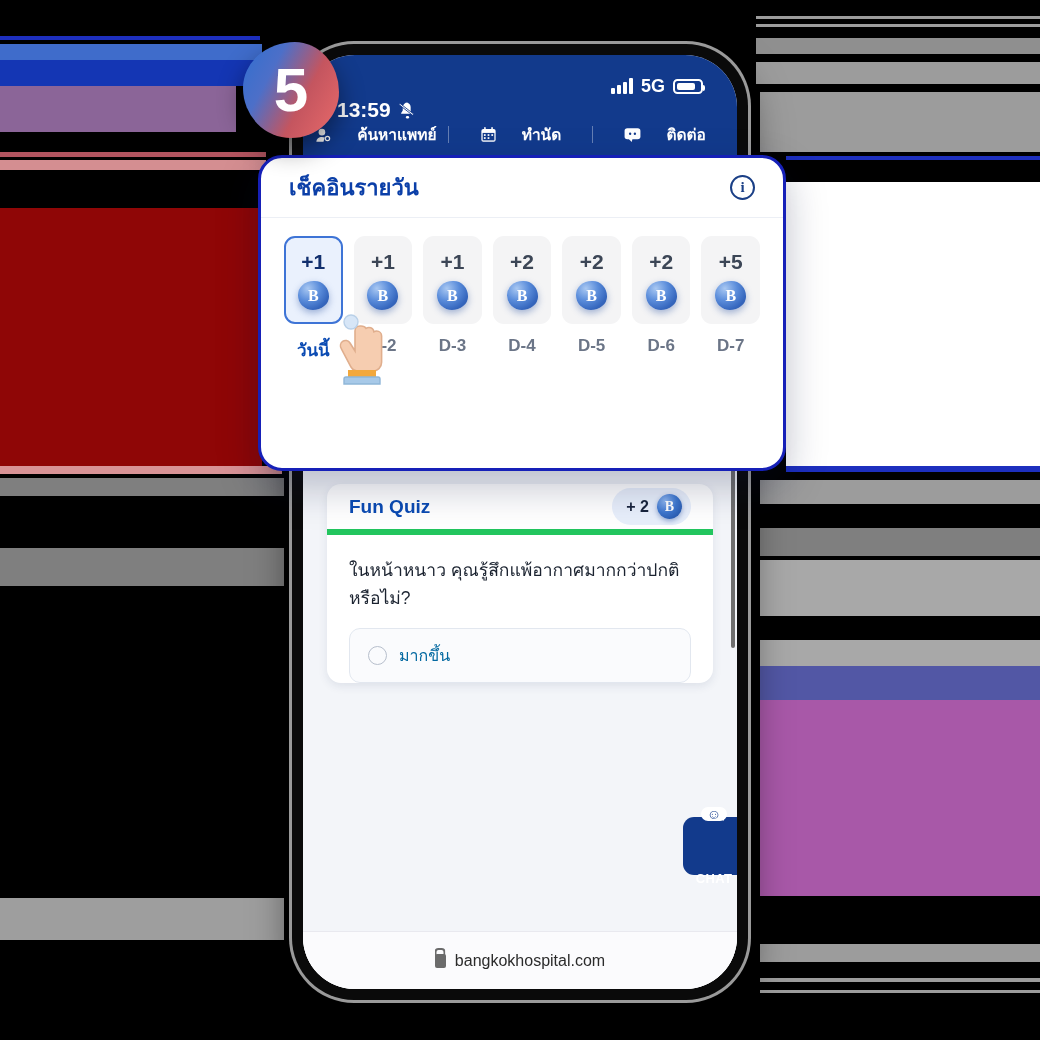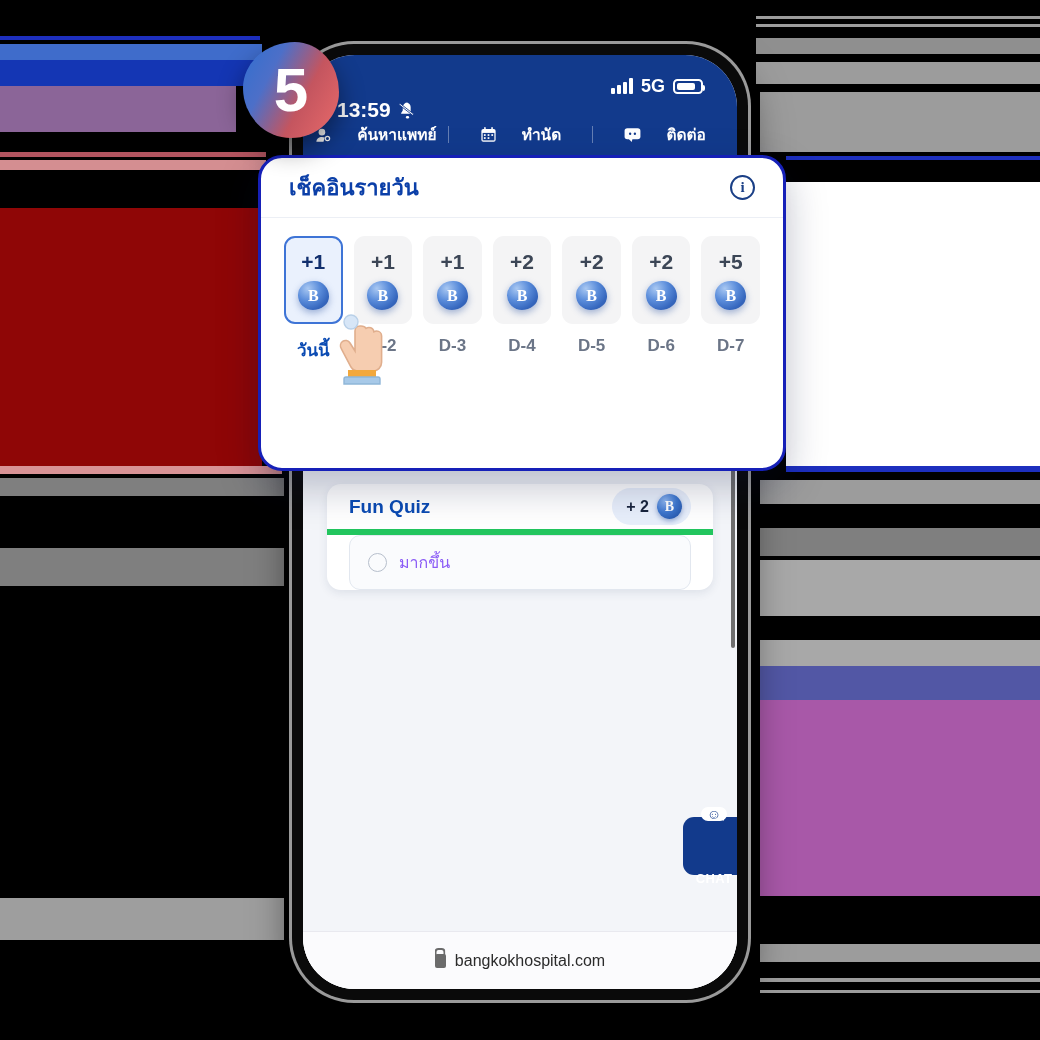--- a/index.html
+++ b/index.html
@@ -83,21 +83,21 @@
   
   #missions{ padding:52px 24px 0 24px; }
   #missions .sec-title{ margin-bottom:24px; }
   .quiz-card{ background:#fff; border-radius:14px; box-shadow:0 3px 10px rgba(30,50,90,.10); overflow:hidden;}
   .quiz-head{ display:flex; align-items:center; justify-content:space-between; padding:4px 22px; border-bottom:6px solid #22c55e;}
   .quiz-title{ color:#0b4bb3; font-weight:bold; font-size:19px;}
   .quiz-pill{ display:flex; align-items:center; gap:8px; background:#e8effb; border-radius:20px; padding:6px 9px 6px 14px;
      color:#18243c; font-weight:bold; font-size:16px;}
   .quiz-q{ padding:21px 22px 16px 22px; color:#1b2330; font-size:17.5px;}
   .quiz-opt{ margin:0 22px; border:1px solid #e2e7ef; border-radius:11px; background:#fafbfd; padding:14px 18px;
-    display:flex; align-items:center; gap:12px; color:#8b5cf6; font-size:16px;}
+    display:flex; align-items:center; gap:12px; color:#0369a1; font-size:16px;}
   .radio{ width:19px;height:19px;border:1.6px solid #b7bfcc;border-radius:50%;}
 
   
   #urlbar{ position:absolute; left:0; right:0; bottom:0; height:58px; background:#fbfbfd;
     display:flex; align-items:center; justify-content:center; gap:9px;
     color:#2b2b2b; font-size:16px; border-top:1px solid #e9e9ef;}
   .lock{ width:11px;height:14px;position:relative;background:#6b6b6b;border-radius:2px;}
   .lock::before{content:"";position:absolute;left:50%;transform:translateX(-50%);top:-6px;width:7px;height:7px;
     border:2px solid #6b6b6b;border-bottom:none;border-radius:4px 4px 0 0;}
 
@@ -285,20 +285,21 @@
       <div id="missions">
         <div class="sec-title">ภารกิจ</div>
         <div class="quiz-card">
           <div class="quiz-head">
             <div class="quiz-title">Fun Quiz</div>
             <div class="quiz-pill">
               <span>+ 2</span>
               <span class="coin" style="width:25px;height:25px;font-size:14px;">B</span>
             </div>
           </div>
+          <div class="quiz-q">ในหน้าหนาว คุณรู้สึกแพ้อากาศมากกว่าปกติหรือไม่?</div>
           <div class="quiz-opt">
             <span class="radio"></span>
             <span>มากขึ้น</span>
           </div>
         </div>
       </div>
 
       <div id="urlbar">
         <span class="lock"></span>
         <span>bangkokhospital.com</span>

